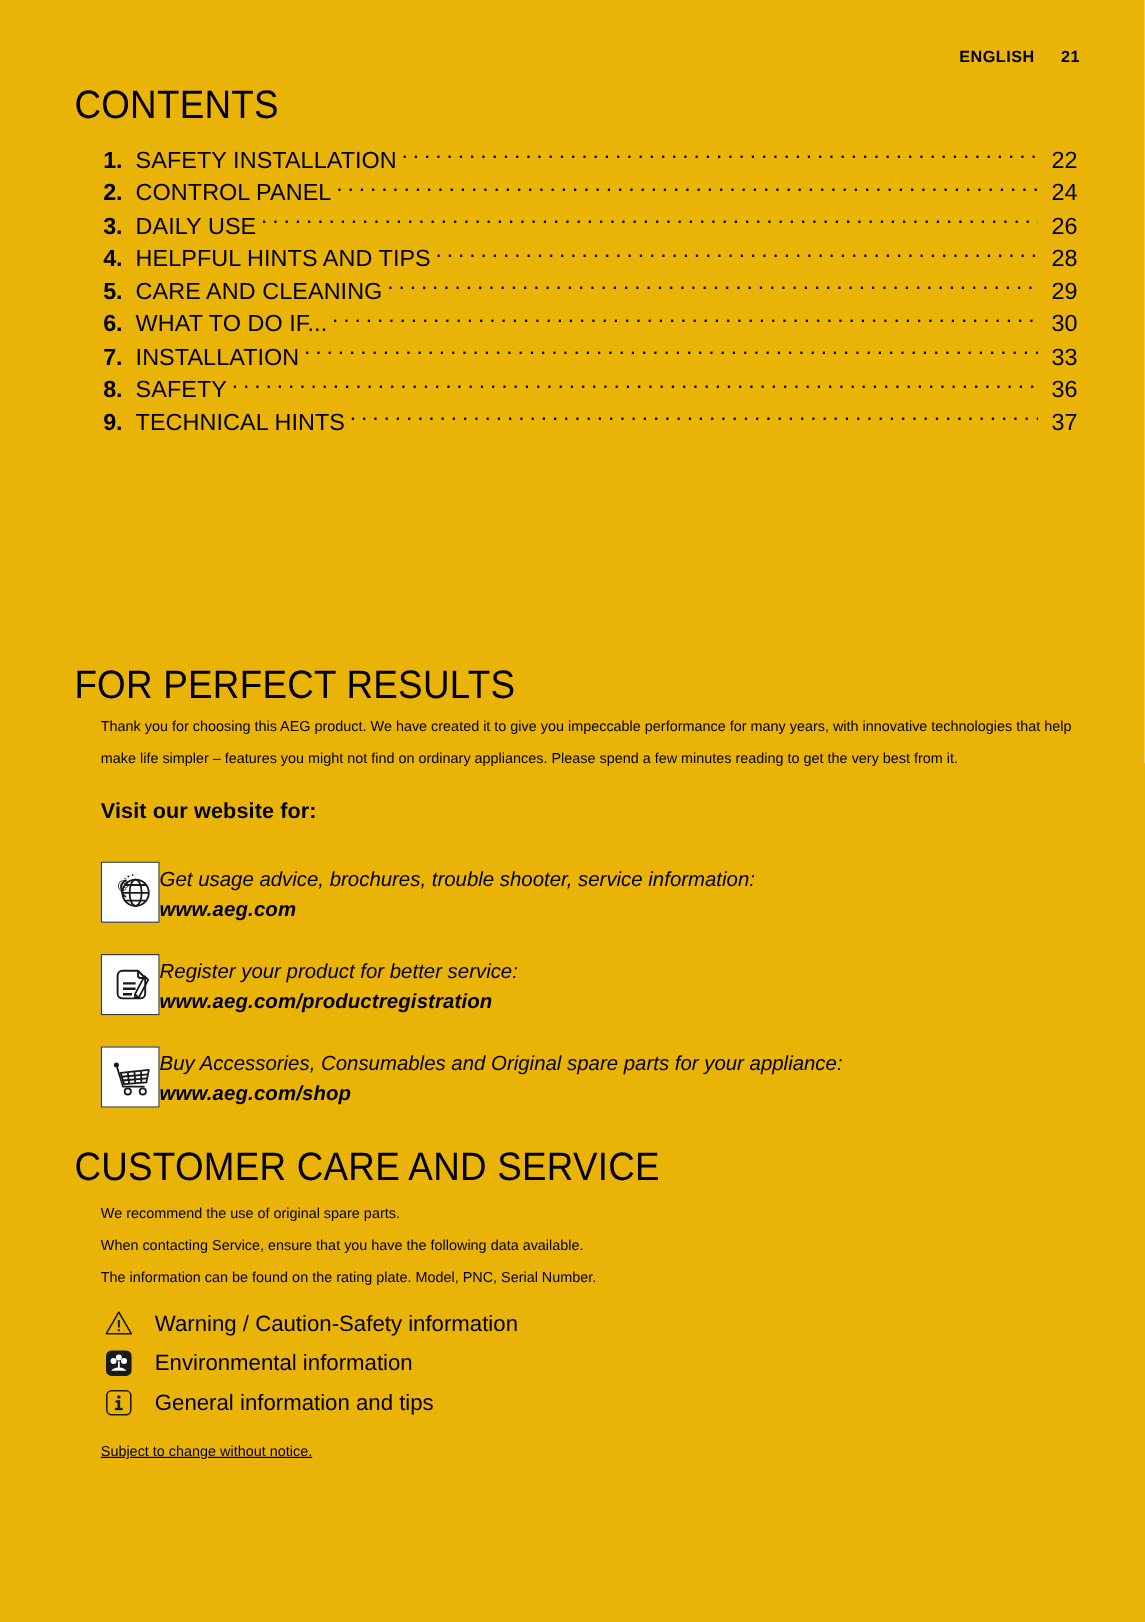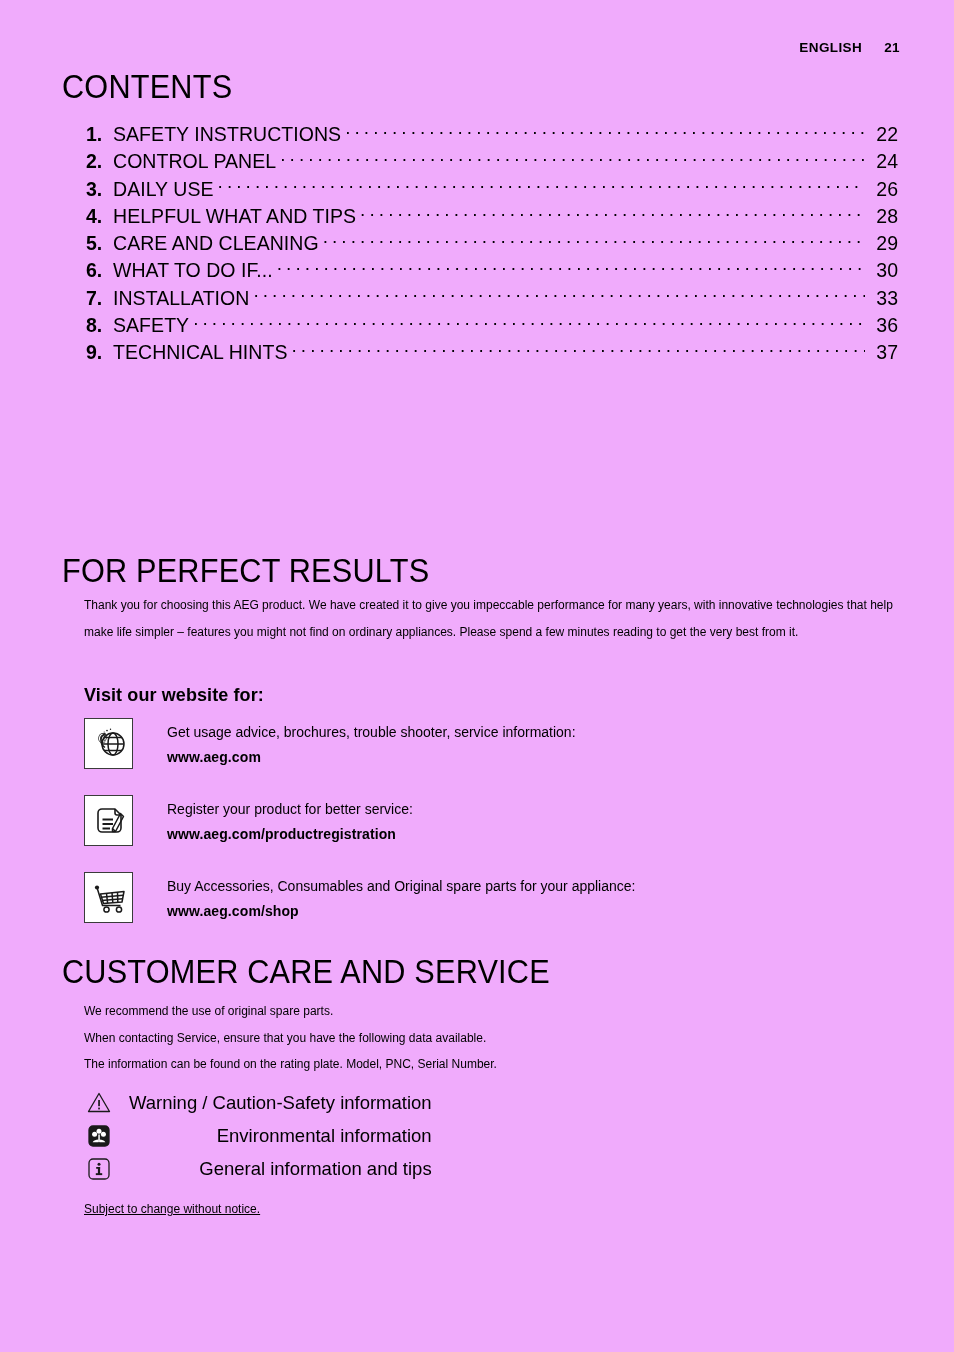--- a/index.html
+++ b/index.html
@@ -9,21 +9,21 @@
   }
   body {
     font-family: "Liberation Sans", sans-serif;
     color: #000000;
     -webkit-font-smoothing: antialiased;
   }
   #page {
     position: relative;
     width: 954px;
     height: 1352px;
-    background: #f0abfc;
+    background: #eab308;
     overflow: hidden;
     box-sizing: border-box;
   }
 
   
   .running-header {
     position: absolute;
     top: 40px;
     right: 54px;
     display: flex;
@@ -112,21 +112,21 @@
     width: 800px;
   }
   #subject-note {
     top: 1196px;
     width: 600px;
     text-decoration: underline;
   }
   #visit-label {
     position: absolute;
     left: 84px;
-    top: 685px;
+    top: 666px;
     font-size: 18px;
     font-weight: bold;
     letter-spacing: 0.1px;
   }
 
   
   .service-row {
     position: absolute;
     left: 84px;
     display: flex;
@@ -142,41 +142,40 @@
     height: 51px;
     border: 1.6px solid #3b3b3b;
     box-sizing: border-box;
     flex: 0 0 49px;
     display: flex;
     align-items: center;
     justify-content: center;
     background: #fff;
   }
   .service-text {
-    margin-left: 34px;
     padding-top: 2px;
-    font-size: 14px;
+    font-size: 17px;
     line-height: 25px;
+    font-style: italic;
   }
   .service-url {
     font-weight: bold;
     letter-spacing: 0.1px;
   }
 
   
   #legend {
     position: absolute;
     left: 84px;
     top: 1086px;
   }
   .legend-row {
     display: flex;
     align-items: center;
     height: 33px;
-    justify-content: space-between;
   }
   .legend-glyph {
     width: 30px;
     flex: 0 0 30px;
     display: flex;
     align-items: center;
     justify-content: center;
   }
   .legend-label {
     margin-left: 15px;
@@ -193,42 +192,42 @@
     <span>ENGLISH</span>
     <span>21</span>
   </div>
 
   <div class="heading" id="heading-contents">CONTENTS</div>
 
   <div id="toc">
 
     <div class="toc-row">
       <span class="toc-num">1.</span>
-      <span class="toc-title">SAFETY INSTRUCTIONS</span>
+      <span class="toc-title">SAFETY INSTALLATION</span>
       <span class="toc-dots"></span>
       <span class="toc-page">22</span>
     </div>
 
     <div class="toc-row">
       <span class="toc-num">2.</span>
       <span class="toc-title">CONTROL PANEL</span>
       <span class="toc-dots"></span>
       <span class="toc-page">24</span>
     </div>
 
     <div class="toc-row">
       <span class="toc-num">3.</span>
       <span class="toc-title">DAILY USE</span>
       <span class="toc-dots"></span>
       <span class="toc-page">26</span>
     </div>
 
     <div class="toc-row">
       <span class="toc-num">4.</span>
-      <span class="toc-title">HELPFUL WHAT AND TIPS</span>
+      <span class="toc-title">HELPFUL HINTS AND TIPS</span>
       <span class="toc-dots"></span>
       <span class="toc-page">28</span>
     </div>
 
     <div class="toc-row">
       <span class="toc-num">5.</span>
       <span class="toc-title">CARE AND CLEANING</span>
       <span class="toc-dots"></span>
       <span class="toc-page">29</span>
     </div>

